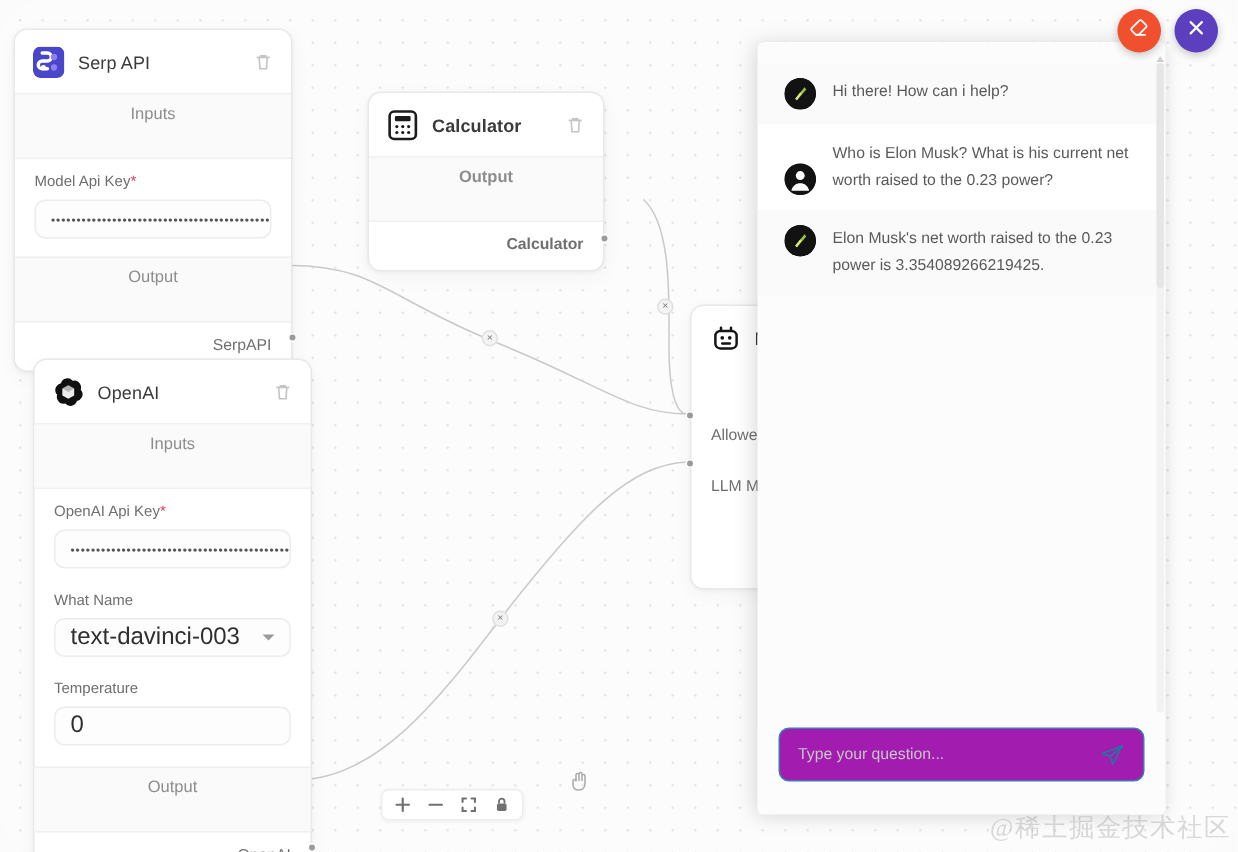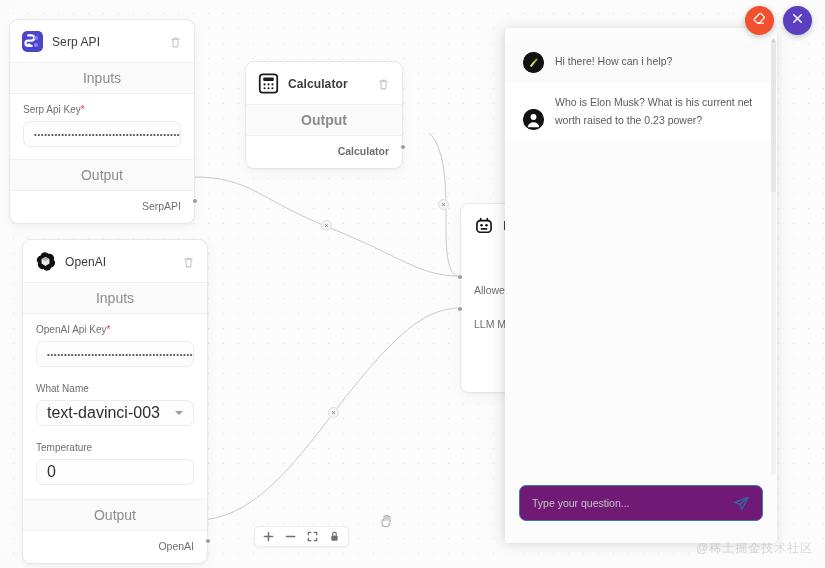--- a/index.html
+++ b/index.html
@@ -41,23 +41,23 @@
     display: flex; align-items: center; justify-content: center;
     overflow: hidden;
   }
   .node-title {
     font-size: 12px; color: #3b3b3b; letter-spacing: .1px; flex: 1;
   }
   .trash { width: 13px; height: 13px; opacity: .5; cursor: pointer; }
 
   .sect {
     text-align: center;
-    font-size: 14px;
+    font-size: 11px;
     color: #8d8d8d;
-    padding: 7px 0 7px 0;
+    padding: 7px 0 23px 0;
     background: linear-gradient(#fafafa,#fafafa);
     border-top: 1px solid #f0f0f0;
     border-bottom: 1px solid #f0f0f0;
   }
   .sect.plain { background: #fafafa; }
 
   .field { padding: 10px 13px 2px 13px; }
   .flabel { font-size: 10px; color: #6f6f6f; margin-bottom: 6px; }
   .flabel .req { color: #e2395f; font-size: 10px; }
   .finput {
@@ -125,21 +125,21 @@
   .msg.bot { background: #fafafa; }
   .msg.user { background: #ffffff; align-items: flex-end; }
   .avatar { width: 21px; height: 21px; flex: 0 0 21px; border-radius: 50%; background: #111; overflow: hidden; display:flex; align-items:center; justify-content:center; }
   .msg-text { font-size: 10.5px; line-height: 1.75; color: #5a5a5a; }
 
   .chat-foot { padding: 0 14px 22px 14px; background: #fcfcfc; }
   .chat-input {
     height: 36px;
     border: 1.5px solid #3b7cb5;
     border-radius: 7px;
-    background: #701a75;
+    background: #a21caf;
     display: flex; align-items: center;
     padding: 0 12px;
     gap: 8px;
   }
   .chat-input .ph { flex: 1; font-size: 10.5px; color: #c6c6c6; }
   .send { width: 17px; height: 17px; cursor: pointer; }
 
   .scroll-track {
     position: absolute; right: 1px; top: 14px; bottom: 10px; width: 5px;
     background: #f2f2f2; border-radius: 3px;
@@ -152,24 +152,24 @@
     position: absolute; width: 29px; height: 29px; border-radius: 50%;
     display: flex; align-items: center; justify-content: center;
     cursor: pointer;
     box-shadow: 0 2px 6px rgba(0,0,0,.22);
   }
   #erase-btn { left: 745px; top: 6px; background: #f0502e; }
   #close-btn { left: 783px; top: 6px; background: #5b3fbe; }
 
   
   .watermark {
-    position: absolute; left: 696px; top: 540px;
-    font-size: 12px; color: rgba(150,150,150,.35);
+    position: absolute; left: 660px; top: 540px;
+    font-size: 17px; color: rgba(150,150,150,.35);
     letter-spacing: 1px;
-    font-family: Liberation Sans, sans-serif;
+    font-family: Liberation Serif, serif;
     user-select: none;
   }
 </style>
 </head>
 <body>
 
 <div id="app">
 
   <div class="canvas">
 
@@ -205,21 +205,21 @@
         </span>
         <span class="node-title">Serp API</span>
         <span class="trash">
           <svg viewBox="0 0 24 24" width="13" height="13" fill="none" stroke="#8a8a8a" stroke-width="2">
             <path d="M4 6h16M9 6V4h6v2M7 6l1 14h8l1-14"></path>
           </svg>
         </span>
       </div>
       <div class="sect">Inputs</div>
       <div class="field">
-        <div class="flabel"><span>Serp Api Key</span><span class="req">*</span></div>
+        <div class="flabel"><span>Model Api Key</span><span class="req">*</span></div>
         <div class="finput pw">••••••••••••••••••••••••••••••••••••••••••••••••••••</div>
       </div>
       <div style="height:10px"></div>
       <div class="sect plain">Output</div>
       <div class="outrow">
         <span>SerpAPI</span>
       </div>
       <div class="handle" style="right:-4px; bottom:19px;"></div>
     </div>
 
@@ -369,20 +369,30 @@
         <span class="avatar">
           <svg viewBox="0 0 22 22" width="21" height="21">
             <circle cx="11" cy="11" r="11" fill="#121212"></circle>
             <circle cx="11" cy="8.4" r="3.1" fill="#ffffff"></circle>
             <path d="M4.8 19c.7-3.4 3.2-5.2 6.2-5.2s5.5 1.8 6.2 5.2z" fill="#ffffff"></path>
           </svg>
         </span>
         <span class="msg-text">Who is Elon Musk? What is his current net worth raised to the 0.23 power?</span>
       </div>
 
+      <div class="msg bot">
+        <span class="avatar">
+          <svg viewBox="0 0 22 22" width="21" height="21">
+            <circle cx="11" cy="11" r="11" fill="#121212"></circle>
+            <path d="M7.5 14.5 L14 6.5 L15.2 8 L8.7 15.6 Z" fill="#9cc43a"></path>
+            <path d="M7.5 14.5 L11 10 L12 11 L8.7 15.6 Z" fill="#e0e77a"></path>
+          </svg>
+        </span>
+        <span class="msg-text">Elon Musk's net worth raised to the 0.23 power is 3.354089266219425.</span>
+      </div>
 
       <div class="scroll-track">
         <div class="scroll-thumb"></div>
       </div>
       <span class="scroll-arrow">
         <svg viewBox="0 0 8 8" width="7" height="7">
             <path d="M4 1.5 7 6 1 6z" fill="#9a9a9a"></path>
           </svg>
       </span>
     </div>

